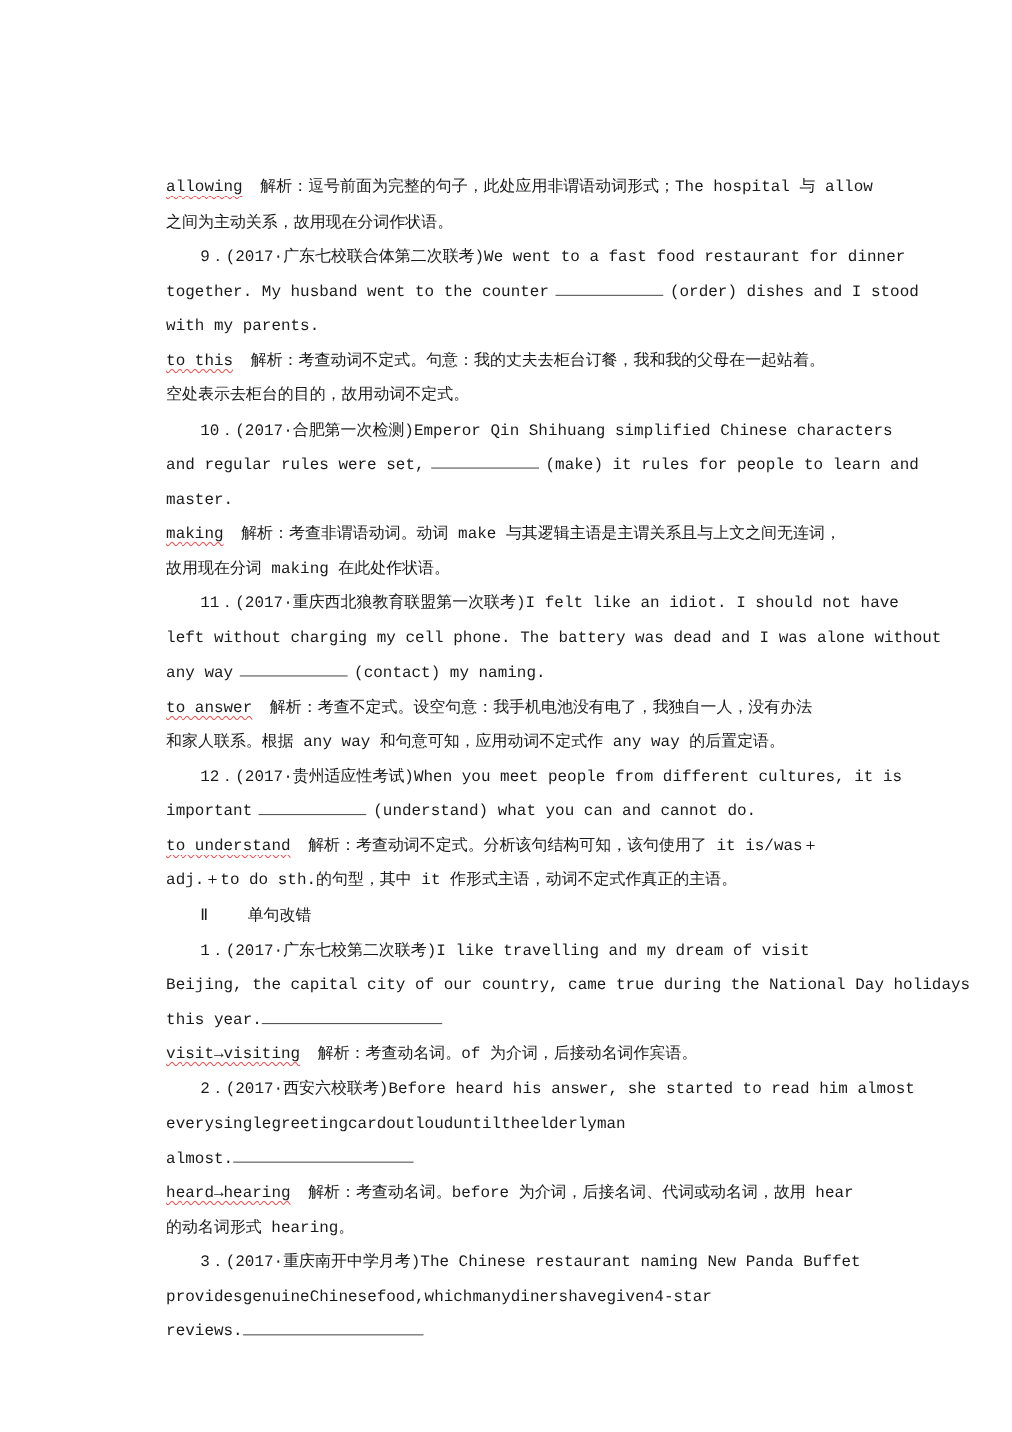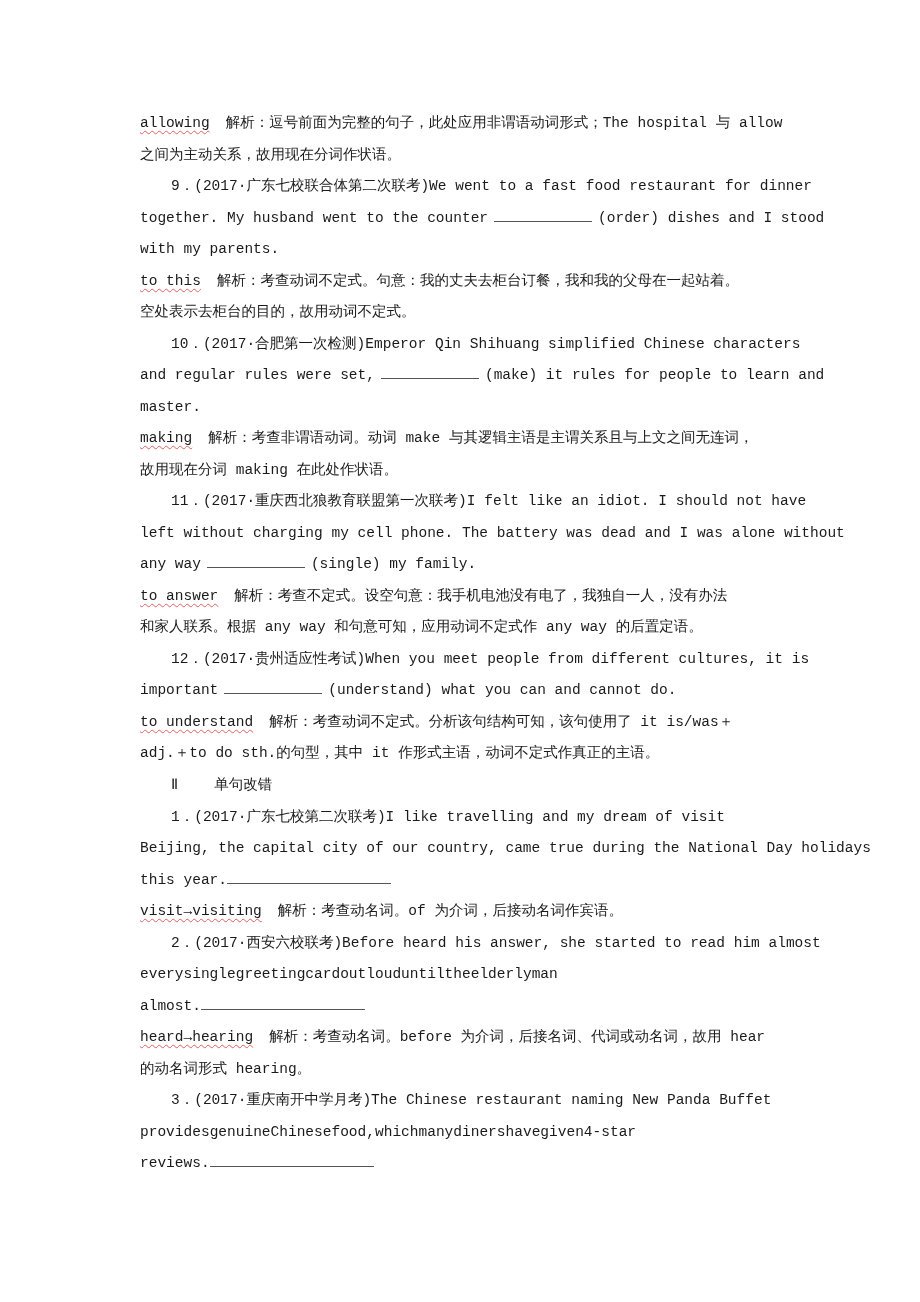--- a/index.html
+++ b/index.html
@@ -1,19 +1,19 @@
 <!DOCTYPE html>
 <html><head>
 <meta charset="utf-8">
 <style>
   html, body { margin: 0; padding: 0; background: #ffffff; }
   body { width: 920px; height: 1302px; position: relative; overflow: hidden;
          font-family: "DejaVu Serif", "Liberation Serif", serif; color: #1a1a1a; }
   .page { position: absolute; left: 139px; top: 107px; width: 680px; }
-  .line { position: absolute; left: 1px; height: 24px; line-height: 24px; font-size: 14.5px; white-space: nowrap; }
+  .line { position: absolute; left: 12px; height: 24px; line-height: 24px; font-size: 14.5px; white-space: nowrap; margin-top: 48px; }
   .mono { font-family: "Liberation Mono", "DejaVu Sans Mono", monospace; font-size: 14.5px; }
   .indent { padding-left: 31px; }
   .ans { text-decoration: underline wavy #e06060; text-decoration-thickness: 1px; text-underline-offset: 3px; margin-right: 16px; }
   .blank { display: inline-block; border-bottom: 1px solid #555; height: 14px; vertical-align: baseline; margin: 0 6px; }
   .just { display: flex; justify-content: flex-start; width: 640px; }
 </style>
 </head>
 <body>
 
 <div class="page">
@@ -39,21 +39,21 @@
   </div>
   <div class="line mono" style="top:288px">master.</div>
   <div class="line mono" style="top:319px">
     <span class="ans">making</span><span>解析：考查非谓语动词。动词 make 与其逻辑主语是主谓关系且与上文之间无连词，</span>
   </div>
   <div class="line mono" style="top:351px">故用现在分词 making 在此处作状语。</div>
 
   <div class="line mono indent" style="top:382px">11．(2017·重庆西北狼教育联盟第一次联考)I felt like an idiot. I should not have</div>
   <div class="line mono" style="top:414px">left without charging my cell phone. The battery was dead and I was alone without</div>
   <div class="line mono" style="top:445px">
-    <span>any way</span><span class="blank" style="width:98px"></span><span>(single) my family.</span>
+    <span>any way</span><span class="blank" style="width:98px"></span><span>(contact) my naming.</span>
   </div>
   <div class="line mono" style="top:477px">
     <span class="ans">to answer</span><span>解析：考查不定式。设空句意：我手机电池没有电了，我独自一人，没有办法</span>
   </div>
   <div class="line mono" style="top:508px">和家人联系。根据 any way 和句意可知，应用动词不定式作 any way 的后置定语。</div>
 
   <div class="line mono indent" style="top:540px">12．(2017·贵州适应性考试)When you meet people from different cultures, it is</div>
   <div class="line mono" style="top:571px">
     <span>important</span><span class="blank" style="width:98px"></span><span>(understand) what you can and cannot do.</span>
   </div>

